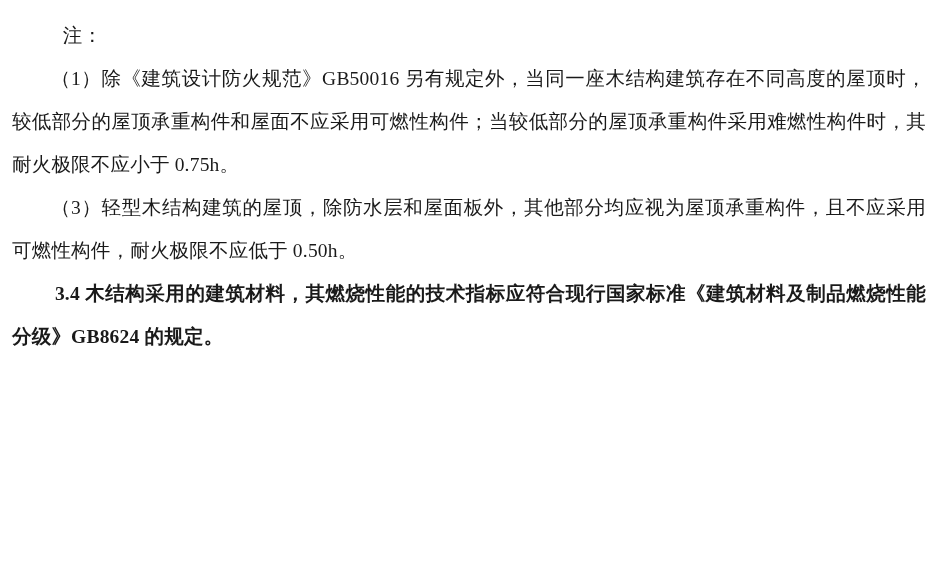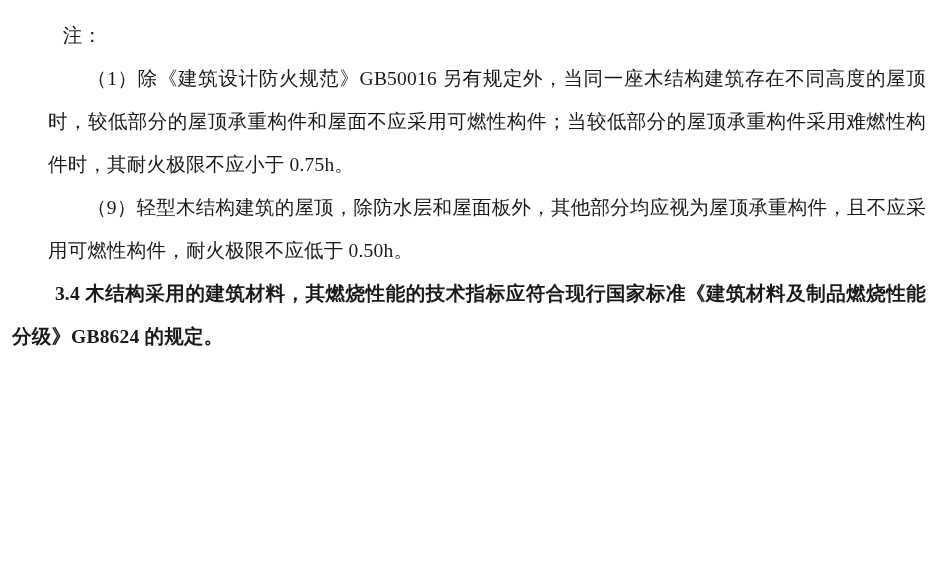--- a/index.html
+++ b/index.html
@@ -24,38 +24,37 @@
   .para {
     font-size: 19.5px;
     line-height: 43px;
     text-align: justify;
     text-justify: inter-ideograph;
     margin: 0;
     letter-spacing: 0.2px;
   }
   .indent-1 {
     text-indent: 2em;
-    margin-left: 36px;
   }
   .indent-note {
     text-indent: 2.6em;
   }
   .indent-sec {
     text-indent: 2.2em;
     font-weight: bold;
   }
 </style>
 </head>
 <body>
 
 <div class="page">
 
   <p class="para indent-note">注：</p>
 
   <p class="para indent-1">（1）除《建筑设计防火规范》GB50016 另有规定外，当同一座木结构建筑存在不同高度的屋顶时，较低部分的屋顶承重构件和屋面不应采用可燃性构件；当较低部分的屋顶承重构件采用难燃性构件时，其耐火极限不应小于 0.75h。</p>
 
-  <p class="para indent-1">（9）轻型木结构建筑的屋顶，除防水层和屋面板外，其他部分均应视为屋顶承重构件，且不应采用可燃性构件，耐火极限不应低于 0.50h。</p>
+  <p class="para indent-1">（3）轻型木结构建筑的屋顶，除防水层和屋面板外，其他部分均应视为屋顶承重构件，且不应采用可燃性构件，耐火极限不应低于 0.50h。</p>
 
   <p class="para indent-1"></p>
 
   <p class="para indent-sec">3.4  木结构采用的建筑材料，其燃烧性能的技术指标应符合现行国家标准《建筑材料及制品燃烧性能分级》GB8624 的规定。</p>
 
 </div>
 
 </body></html>

